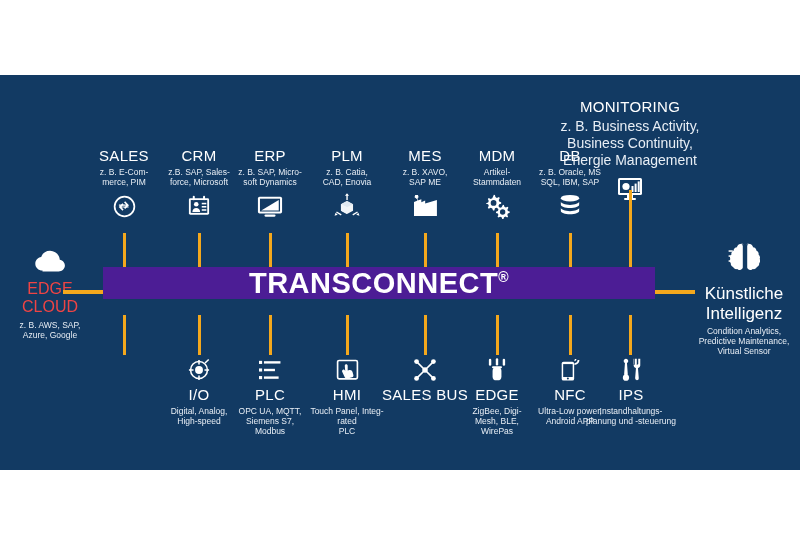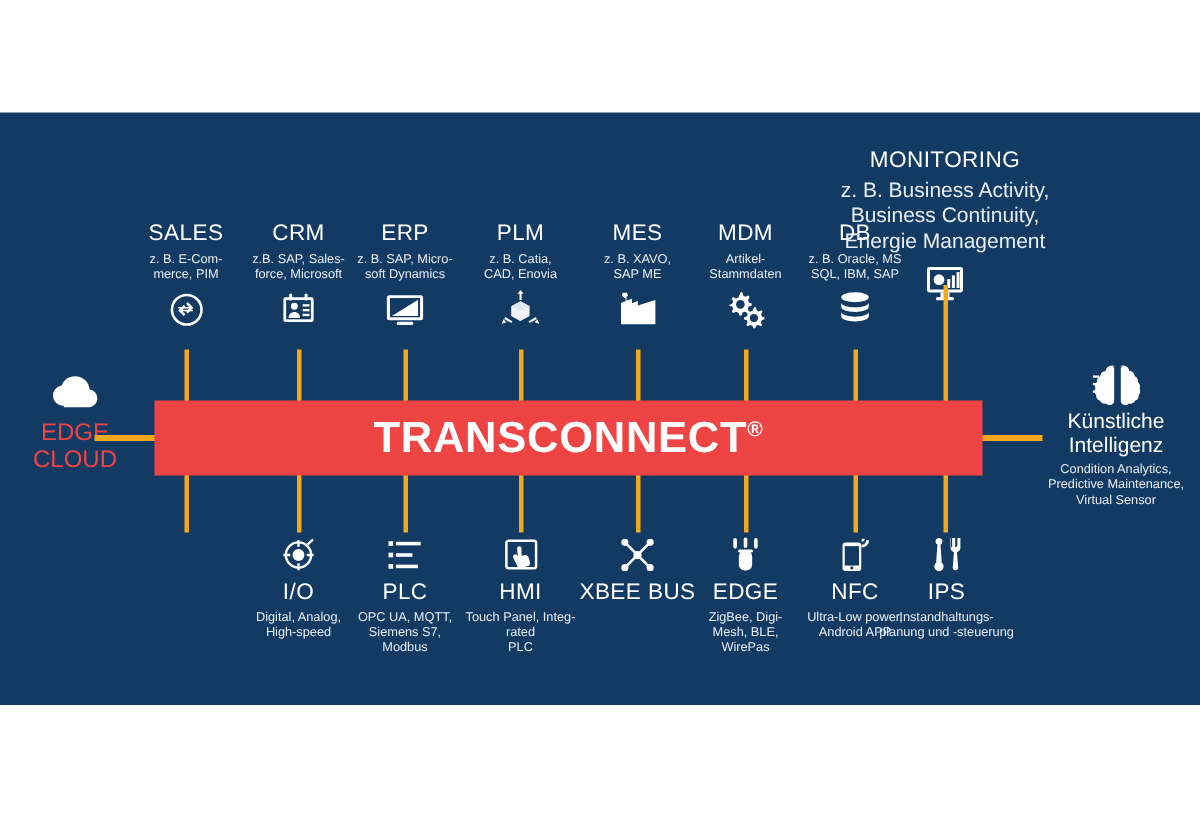--- a/index.html
+++ b/index.html
@@ -8,22 +8,22 @@
 
   #canvas{position:relative;width:800px;height:545px;background:#ffffff;}
 
   #blue-panel{
     position:absolute;left:0;top:75px;width:800px;height:395px;
     background:#123a63;
   }
 
   
   #banner{
-    position:absolute;left:103px;top:267px;width:552px;height:50px;
-    background:#ef4444;
+    position:absolute;left:103px;top:267px;width:552px;height:32px;
+    background:#4c1d95;
     display:flex;align-items:center;justify-content:center;
   }
   #banner-text{
     color:#ffffff;font-size:29px;font-weight:bold;letter-spacing:.5px;
     white-space:nowrap;line-height:1;
   }
   #banner-text sup{font-size:14px;vertical-align:super;font-weight:bold;}
 
   
   .side-stub{position:absolute;height:4px;background:#f4a81d;top:290px;}
@@ -56,21 +56,21 @@
   
   .col.w-wide{width:108px;}
   .col.w-xwide{width:118px;}
 
   
   #edge-cloud{position:absolute;left:4px;top:246px;width:92px;text-align:center;}
   #edge-cloud .ttl{color:#ef4444;font-size:16px;line-height:1.12;margin-top:4px;}
   #edge-cloud .sub{color:#e8eef5;font-size:8.5px;line-height:1.2;margin-top:4px;}
 
   #ki{position:absolute;left:688px;top:240px;width:112px;text-align:center;}
-  #ki .ttl{color:#ffffff;font-size:14px;line-height:1.15;margin-top:0;}
+  #ki .ttl{color:#ffffff;font-size:17px;line-height:1.15;margin-top:12px;}
   #ki .sub{color:#e8eef5;font-size:8.5px;line-height:1.2;margin-top:3px;}
 
   
   #monitoring{position:absolute;width:140px;text-align:center;left:560px;top:98px;}
   #monitoring .ttl{color:#ffffff;font-size:15px;letter-spacing:.3px;}
   #monitoring .sub{color:#e8eef5;font-size:14px;line-height:1.2;margin-top:3px;}
   #monitoring .ico{height:30px;display:flex;align-items:center;justify-content:center;margin-top:6px;}
   #mon-riser{position:absolute;width:3px;background:#f4a81d;left:629px;top:190px;height:79px;}
 </style>
 </head>
@@ -83,20 +83,21 @@
   <div id="edge-cloud">
     <div class="ico" style="height:30px;display:flex;align-items:center;justify-content:center;">
       <svg width="34" height="24" viewBox="0 0 34 24" aria-hidden="true">
         <path fill="#ffffff" d="M9.5 21.5c-4.1 0-7.2-3-7.2-6.8 0-3.4 2.5-6.2 5.9-6.7C9.3 4.3 12.8 1.8 17 1.8c5.2 0 9.4 3.9 9.8 8.9 3 .5 5.1 3 5.1 5.9 0 3.3-2.8 5.9-6.3 5.9H9.5z"></path>
       </svg>
     </div>
     <div class="ttl">
       <span>EDGE</span><br>
       <span>CLOUD</span>
     </div>
+    <div class="sub multi">z. B. AWS, SAP,<br>Azure, Google</div>
   </div>
   <div class="side-stub" id="stub-left"></div>
 
   <div id="ki">
     <div class="ico" style="height:32px;display:flex;align-items:center;justify-content:center;">
       <svg width="32" height="28" viewBox="0 0 32 28" aria-hidden="true">
         <g fill="#ffffff">
           <path d="M15.6 2.2c-2.3-1.1-5.1-.3-6.2 1.9-.2.4-.3.8-.4 1.2-1.9.1-3.4 1.6-3.5 3.5-1.6.6-2.5 2.3-2.1 3.9-1.3 1-1.8 2.7-1.1 4.2-.9 1.4-.7 3.2.5 4.3-.3 1.7.8 3.3 2.4 3.8.6 1.6 2.4 2.5 4.1 2 .9 1 2.3 1.3 3.6.8 1-.4 1.7-1.2 1.9-2.2V3.9c-.1-.7-.5-1.3-1.2-1.7z"></path>
           <rect x="0.6" y="8.3" width="4.2" height="1.5"></rect>
           <rect x="0.6" y="13.3" width="3.4" height="1.5"></rect>
@@ -300,21 +301,21 @@
         </g>
         <g fill="#ffffff">
           <circle cx="13" cy="12" r="3"></circle>
           <circle cx="3.8" cy="2.8" r="2.6"></circle>
           <circle cx="22.2" cy="2.8" r="2.6"></circle>
           <circle cx="3.8" cy="21.2" r="2.6"></circle>
           <circle cx="22.2" cy="21.2" r="2.6"></circle>
         </g>
       </svg>
     </div>
-    <div class="ttl">XBEE BUS</div>
+    <div class="ttl">SALES BUS</div>
   </div>
 
   <div class="col bot" style="left:454px;top:355px;">
     <div class="ico">
       <svg width="24" height="24" viewBox="0 0 26 26" aria-hidden="true">
         <g fill="#ffffff">
           <rect x="8.2" y="9.8" width="9.6" height="14.4" rx="4.2"></rect>
           <rect x="4.2" y="0.8" width="2.6" height="7.6" rx="1.3"></rect>
           <rect x="11.7" y="0.4" width="2.6" height="7.6" rx="1.3"></rect>
           <rect x="19.2" y="0.8" width="2.6" height="7.6" rx="1.3"></rect>

